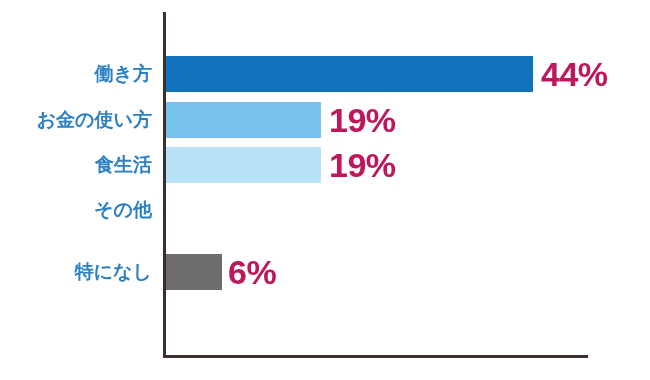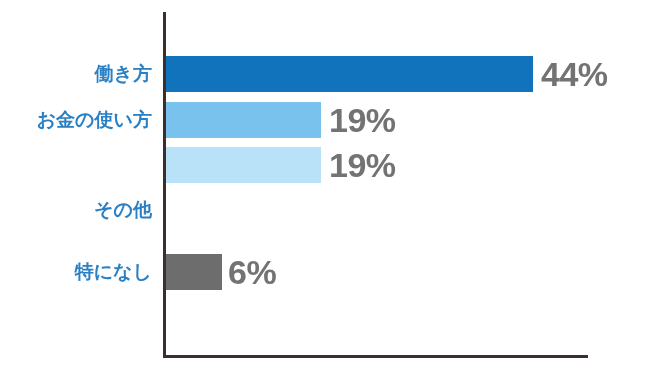--- a/index.html
+++ b/index.html
@@ -86,21 +86,21 @@
     left: 0;
     top: 4px;
     height: 36px;
   }
 
   .val-label {
     position: absolute;
     top: 0;
     height: 44px;
     line-height: 44px;
-    color: #737373;
+    color: #be185d;
     font-size: 34px;
     font-weight: 700;
     white-space: nowrap;
     letter-spacing: -0.5px;
   }
 </style>
 </head>
 <body>
 
 <div id="chart-root">
@@ -117,20 +117,21 @@
 
     <div class="row" style="top:98px;padding-left:7px;">
       <div class="cat-label">お金の使い方</div>
       <div class="bar-wrap" style="width:155px;">
         <div class="bar" style="width:155px;background:#79c2ee;"></div>
         <div class="val-label" style="left:163px;">19%</div>
       </div>
     </div>
 
     <div class="row" style="top:143px;">
+      <div class="cat-label">食生活</div>
       <div class="bar-wrap" style="width:155px;">
         <div class="bar" style="width:155px;background:#b9e2f9;"></div>
         <div class="val-label" style="left:163px;">19%</div>
       </div>
     </div>
 
     <div class="row" style="top:188px;">
       <div class="cat-label">その他</div>
     </div>
 

